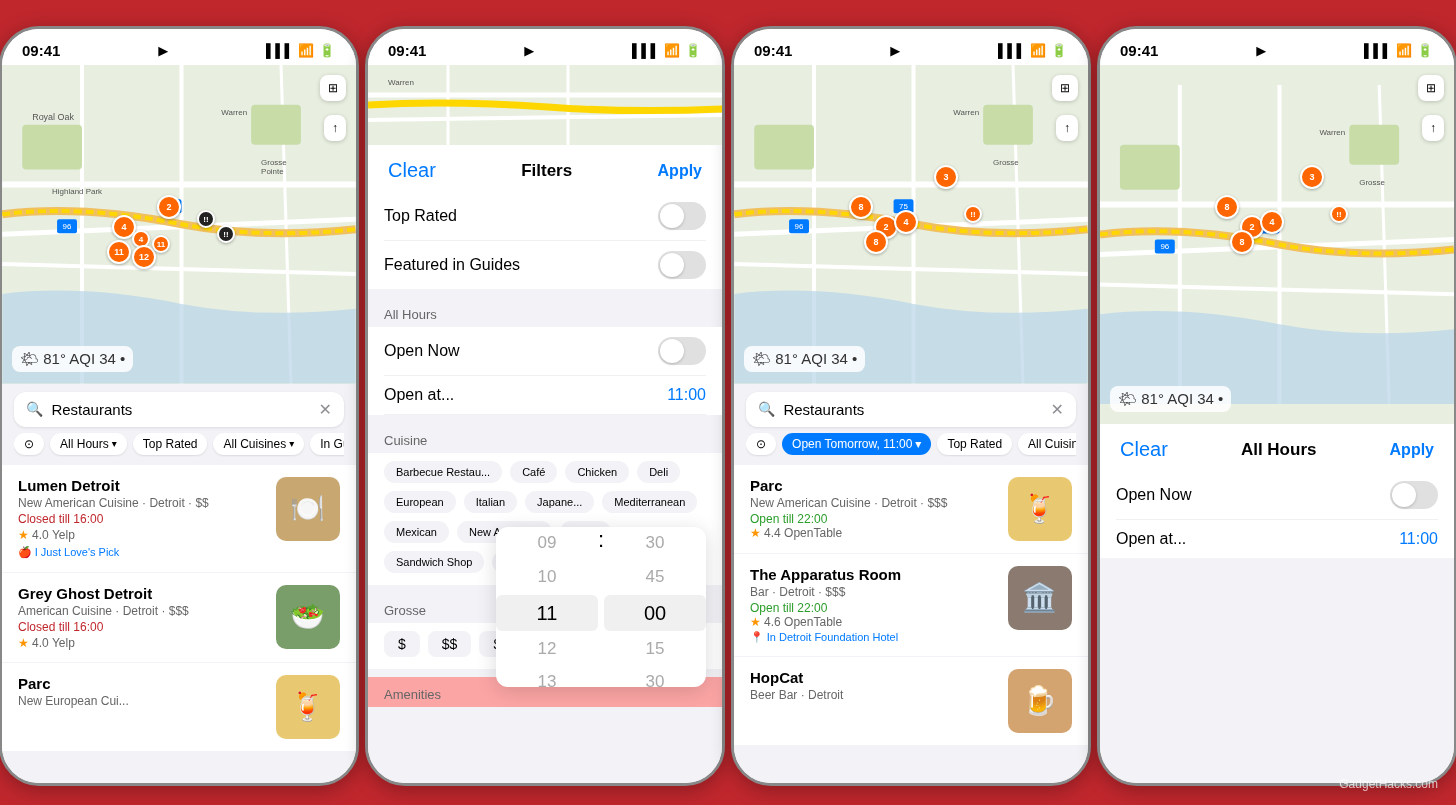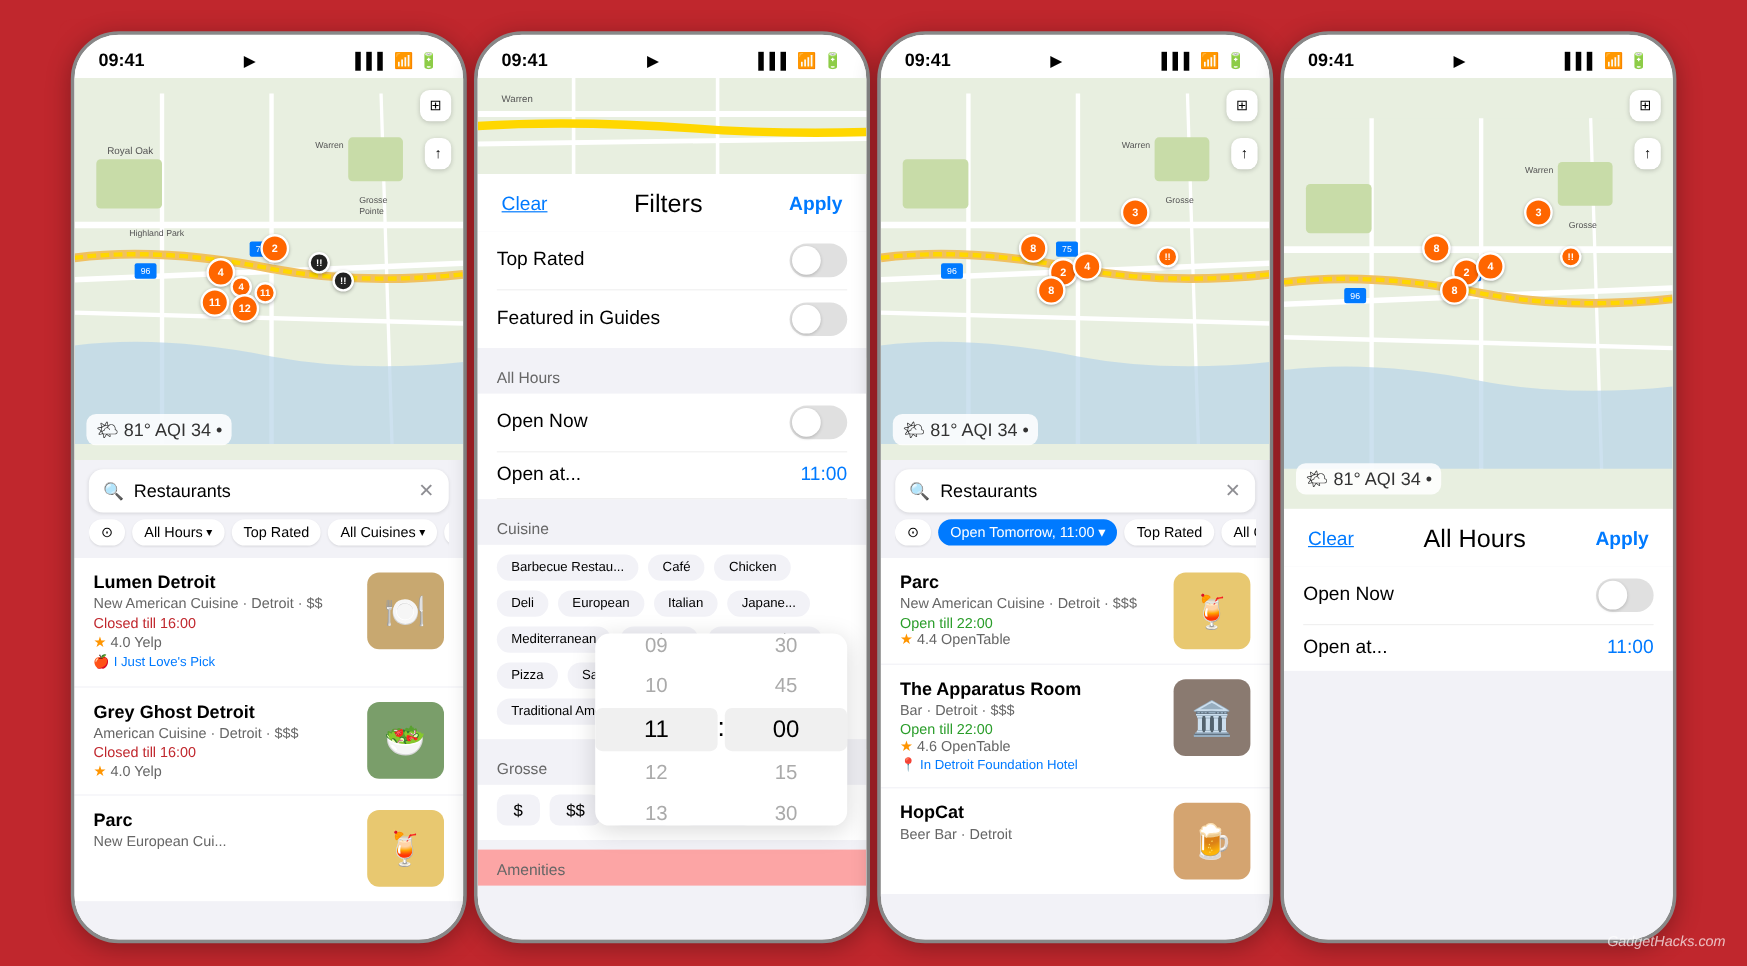--- a/index.html
+++ b/index.html
@@ -13,21 +13,21 @@
       padding: 16px;
     }
     .outer-frame {
       display: flex;
       gap: 6px;
       background: #c0272d;
       border-radius: 12px;
       padding: 10px;
     }
     .phone {
-      width: 330px;
+      width: 360px;
       height: 760px;
       background: #fff;
       border-radius: 40px;
       border: 3px solid #888;
       overflow: hidden;
       display: flex;
       flex-direction: column;
       box-shadow: 0 4px 20px rgba(0,0,0,0.3);
       flex-shrink: 0;
     }
@@ -191,22 +191,22 @@
       scrollbar-width: none;
     }
     .filter-panel::-webkit-scrollbar { display: none; }
     .filter-header {
       display: flex;
       justify-content: space-between;
       align-items: center;
       padding: 14px 20px 10px;
       background: #fff;
     }
-    .filter-title { font-size: 21px; font-weight: 400; color: #000; }
-    .filter-clear { font-size: 16px; color: #007aff; text-decoration: underline; }
+    .filter-title { font-size: 17px; font-weight: 700; color: #000; }
+    .filter-clear { font-size: 20px; color: #007aff; }
     .filter-apply { font-size: 16px; color: #007aff; font-weight: 600; }
     .filter-section { background: white; margin-bottom: 8px; padding: 0 16px; }
     .filter-row {
       display: flex;
       justify-content: space-between;
       align-items: center;
       padding: 10px 0;
       border-bottom: 1px solid #f0f0f0;
     }
     .filter-row:last-child { border-bottom: none; }
@@ -252,21 +252,20 @@
     }
     
     .time-picker-overlay {
       position: absolute;
       background: white;
       border-radius: 12px;
       width: 210px;
       height: 160px;
       box-shadow: 0 4px 20px rgba(0,0,0,0.15);
       display: flex;
-      align-items: center;
       justify-content: center;
       overflow: hidden;
       right: 16px;
       top: 200px;
     }
     .time-picker-col {
       flex: 1;
       display: flex;
       flex-direction: column;
       align-items: center;
@@ -322,21 +321,20 @@
       padding: 14px 20px 10px;
       background: #fff;
     }
 
     .gadgethacks-watermark {
       position: fixed;
       bottom: 14px;
       right: 18px;
       color: rgba(255,255,255,0.7);
       font-size: 12px;
-      font-style: italic;
     }
   </style>
 </head>
 <body>
 
 <div class="outer-frame">
 
   <div class="phone">
     <div class="status-bar">
       <span class="status-time">09:41</span>

